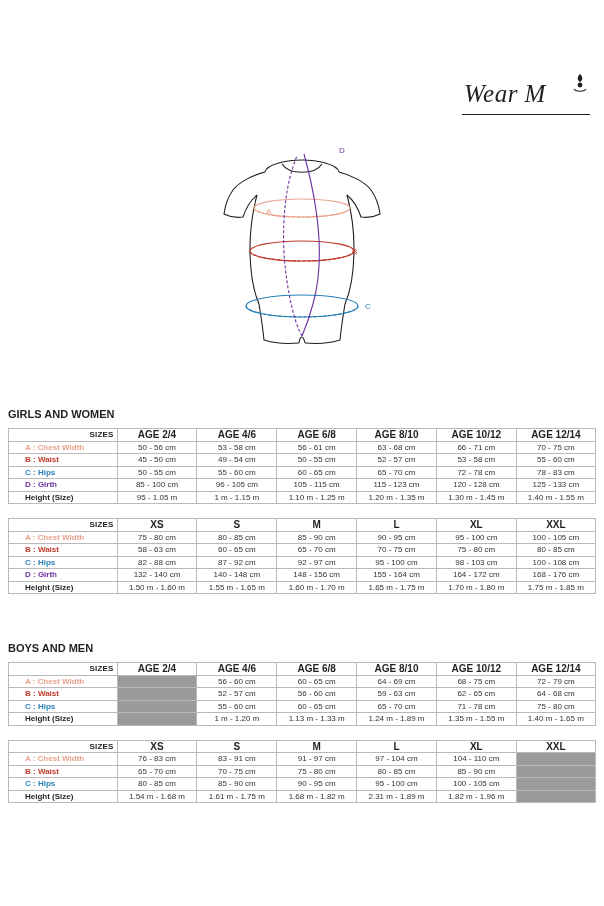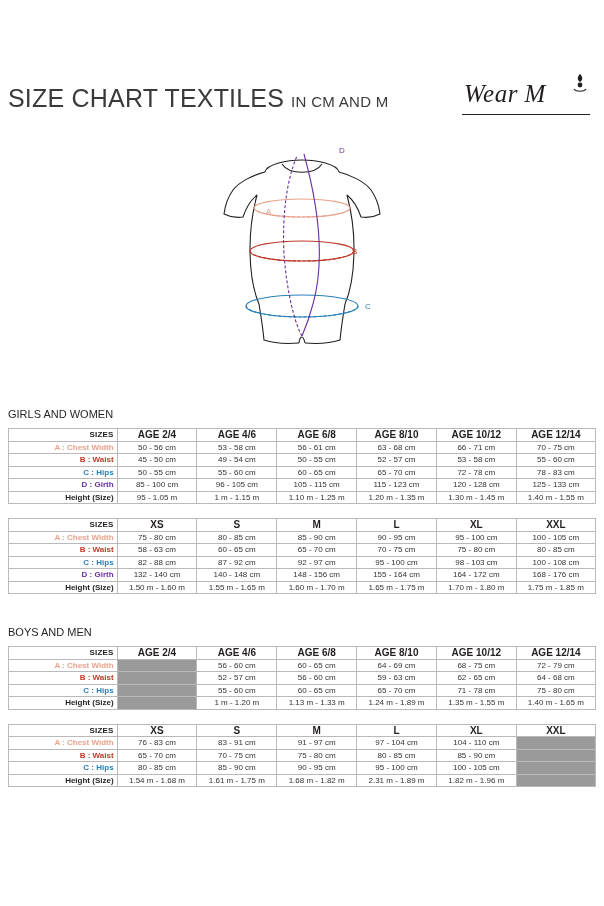--- a/index.html
+++ b/index.html
@@ -97,26 +97,26 @@
   }
   .fig-label {
     position: absolute;
     font-size: 8px;
     font-family: "Liberation Sans", sans-serif;
   }
 
   
   .section-heading {
     font-size: 11px;
-    font-weight: normal;
+    font-weight: bold;
     color: #231f20;
     margin: 16px 0 8px 0;
   }
   .section-heading.men {
-    margin-top: 32px;
+    margin-top: 48px;
   }
 
   
   table.size-table {
     border-collapse: collapse;
     width: 100%;
     table-layout: fixed;
     font-size: 8px;
     margin-bottom: 2px;
   }
@@ -135,21 +135,21 @@
     font-weight: bold;
     font-size: 8px;
     letter-spacing: 0.2px;
     text-align: right;
   }
   table.size-table th.col-head {
     font-weight: bold;
     font-size: 10px;
   }
   table.size-table td.rowlabel {
-    text-align: right;
+    text-align: left;
     font-weight: bold;
     padding-left: 16px;
   }
   td.rowlabel.chest { color: #e9a28c; }
   td.rowlabel.waist { color: #c0392b; }
   td.rowlabel.hips  { color: #2980b9; margin-top: 28px; }
   td.rowlabel.girth { color: #6b2fa0; }
   td.rowlabel.height{ color: #231f20; }
   td.val {
     color: #333;
@@ -158,24 +158,20 @@
     background: #9a9a9a;
   }
   .spacer-12 { height: 12px; }
 </style>
 </head>
 <body>
 
 <div class="page">
 
   <div class="header">
-    <div class="title-wrap">
-      <span class="title-main">SIZE CHART TEXTILES</span>
-      <span class="title-sub">IN CM AND M</span>
-    </div>
     <div class="logo">
       <span class="logo-text">Wear M</span>
       <svg class="logo-mark" viewBox="0 0 18 20">
         <path d="M9 1 C6 4 6 7 9 9 C12 7 12 4 9 1 Z" fill="#231f20"></path>
         <circle cx="9" cy="12" r="2.4" fill="#231f20"></circle>
         <path d="M3 16 C5 19 13 19 15 16" stroke="#231f20" stroke-width="1.2" fill="none"></path>
       </svg>
       <div class="logo-rule"></div>
     </div>
   </div>

